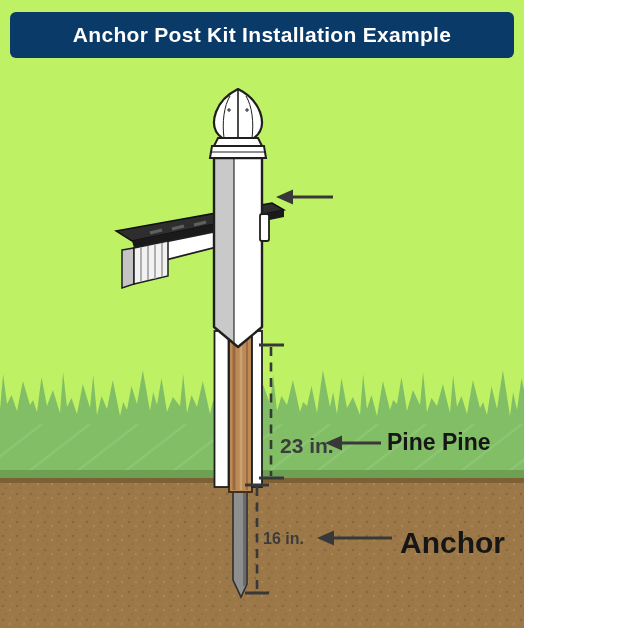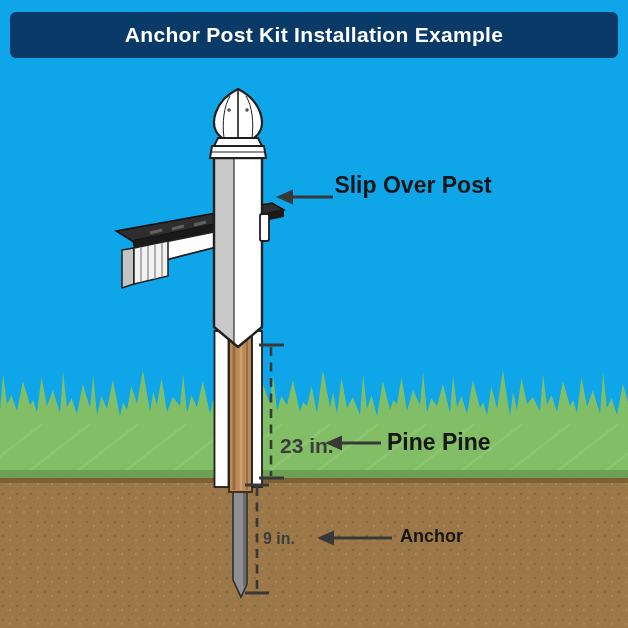--- a/index.html
+++ b/index.html
@@ -1,17 +1,17 @@
 <!DOCTYPE html>
 <html style="--header_bg: #0a3a68; --header_text: #ffffff; --label_text: #161616; --measure_text: #3c3c3c; --grass: #82be66; --grass_light: #96cb7c; --dirt: #9c7848; --dirt_dark: #7c5d33; --wood: #bc8a57; --post_white: #ffffff; --post_shade: #c9c9c9; --anchor_metal: #8f8f8f; --outline: #1f1f1f;"><head>
 <meta charset="utf-8">
 <style>
   html,body{margin:0;padding:0;background:#ffffff;}
   .canvas{
-    position:relative;width:628px;height:628px;background:#0ea5e9;
+    position:relative;width:524px;height:628px;background:#bef264;
     font-family:"Liberation Sans",sans-serif;overflow:hidden;
   }
   .header{
     position:absolute;left:10px;right:10px;top:12px;height:46px;
     background:var(--header_bg,#0a3a68);border-radius:6px;
     display:flex;align-items:center;justify-content:center;z-index:3;
   }
   .header span{
     color:var(--header_text,#ffffff);font-weight:bold;font-size:21px;letter-spacing:.3px;
   }
@@ -162,24 +162,23 @@
       <line x1="341" y1="443" x2="381" y2="443" class="arrowline"></line>
       <polygon points="325,443 342,435.5 342,450.5" class="arrowhead"></polygon>
     </g>
     <g>
       <line x1="333" y1="538" x2="392" y2="538" class="arrowline"></line>
       <polygon points="317,538 334,530.5 334,545.5" class="arrowhead"></polygon>
     </g>
   </svg>
 
   <div class="label" style="left:303px;top:172px;width:220px;text-align:center;font-size:23px;line-height:27px;">
-    <div class="line">Slip Over Post</div>
   </div>
 
   <div class="label measure" style="left:280px;top:434px;font-size:21px;">23 in.</div>
 
   <div class="label" style="left:387px;top:429px;font-size:23px;">Pine Pine</div>
 
-  <div class="label measure" style="left:263px;top:530px;font-size:16px;">9 in.</div>
+  <div class="label measure" style="left:263px;top:530px;font-size:16px;">16 in.</div>
 
-  <div class="label" style="left:400px;top:526px;font-size:18px;">Anchor</div>
+  <div class="label" style="left:400px;top:526px;font-size:30px;">Anchor</div>
 
 </div>
 
 </body></html>

